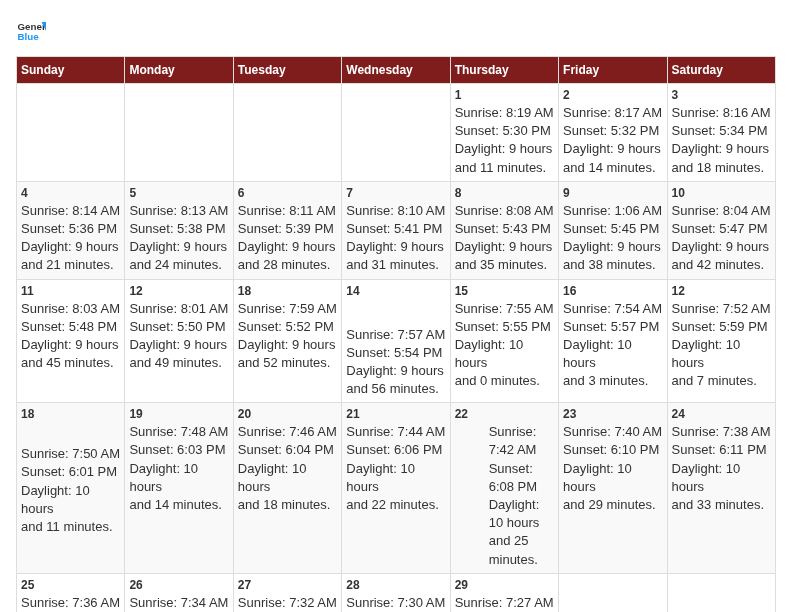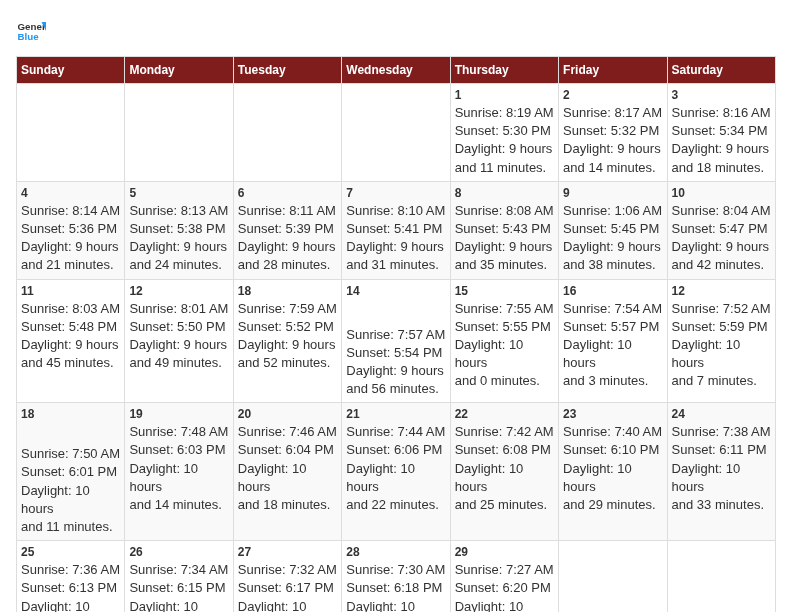--- a/index.html
+++ b/index.html
@@ -261,21 +261,21 @@
         </td>
         <td>
           <span class="day-number">21</span>
           <div class="day-info" style="white-space: pre-line;">Sunrise: 7:44 AM
 Sunset: 6:06 PM
 Daylight: 10 hours
 and 22 minutes.</div>
         </td>
         <td>
           <span class="day-number">22</span>
-          <div class="day-info" style="white-space: pre-line;">Sunrise: 7:42 AM
+          <div class="day-info" style="white-space: pre-line; margin-left: 34px;">Sunrise: 7:42 AM
 Sunset: 6:08 PM
 Daylight: 10 hours
 and 25 minutes.</div>
         </td>
         <td>
           <span class="day-number">23</span>
           <div class="day-info" style="white-space: pre-line;">Sunrise: 7:40 AM
 Sunset: 6:10 PM
 Daylight: 10 hours
 and 29 minutes.</div>

